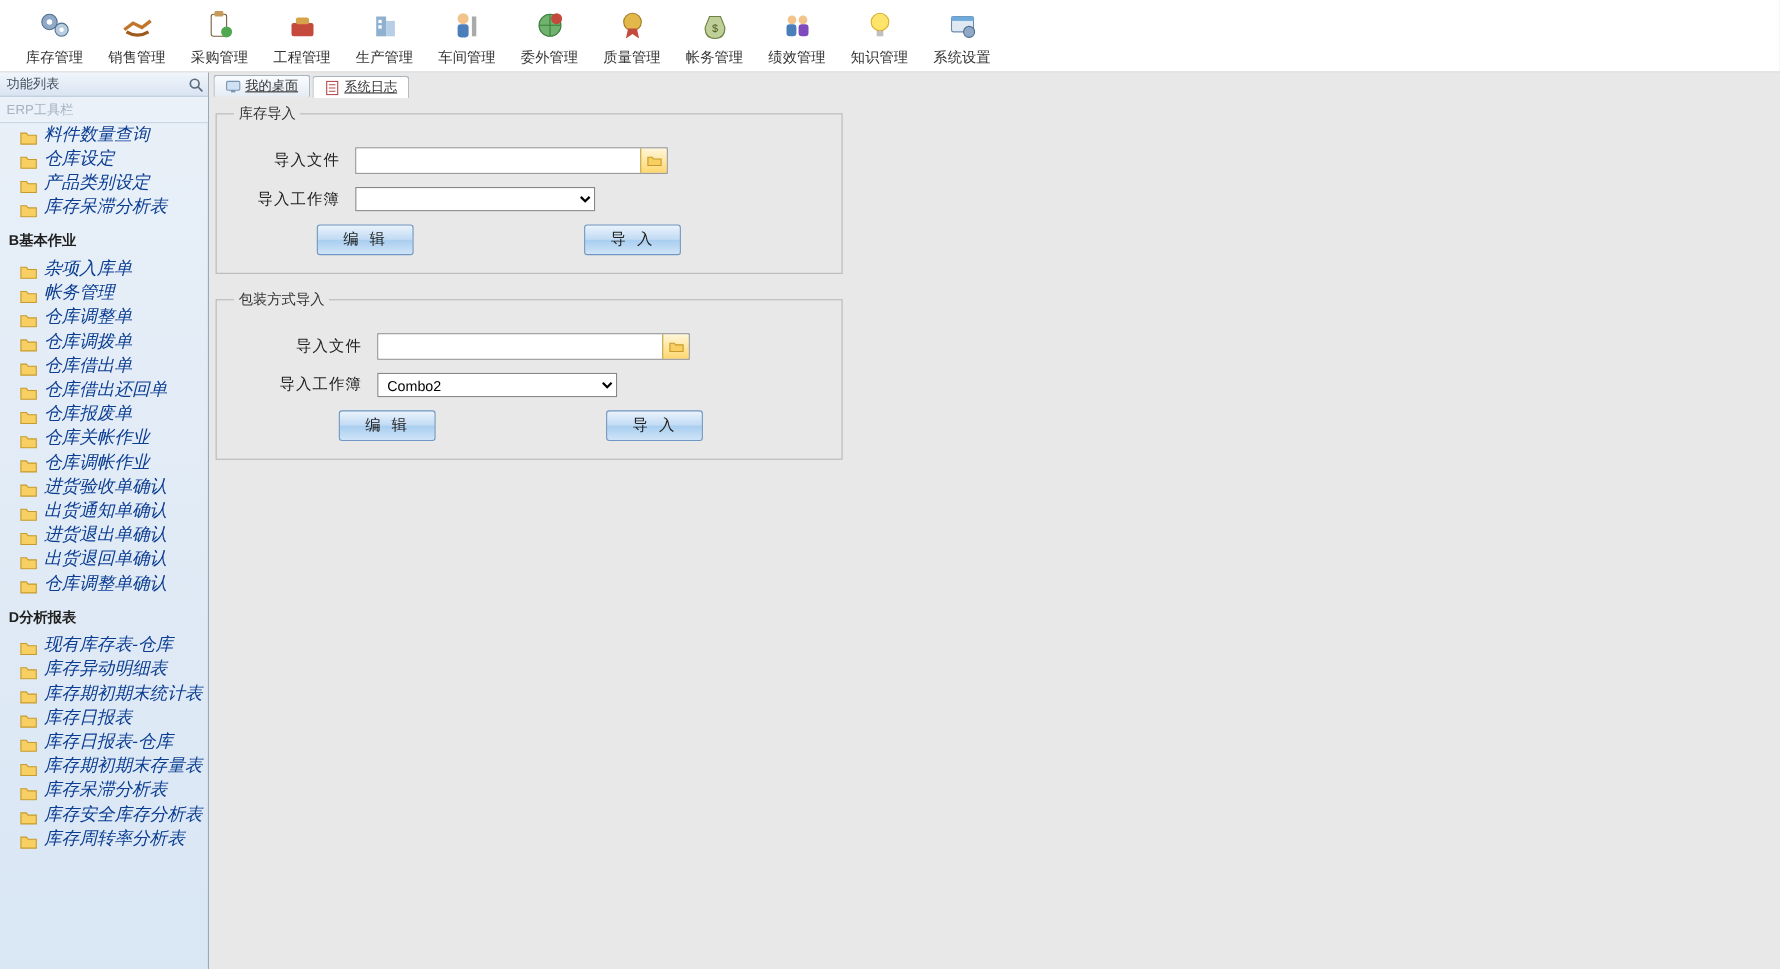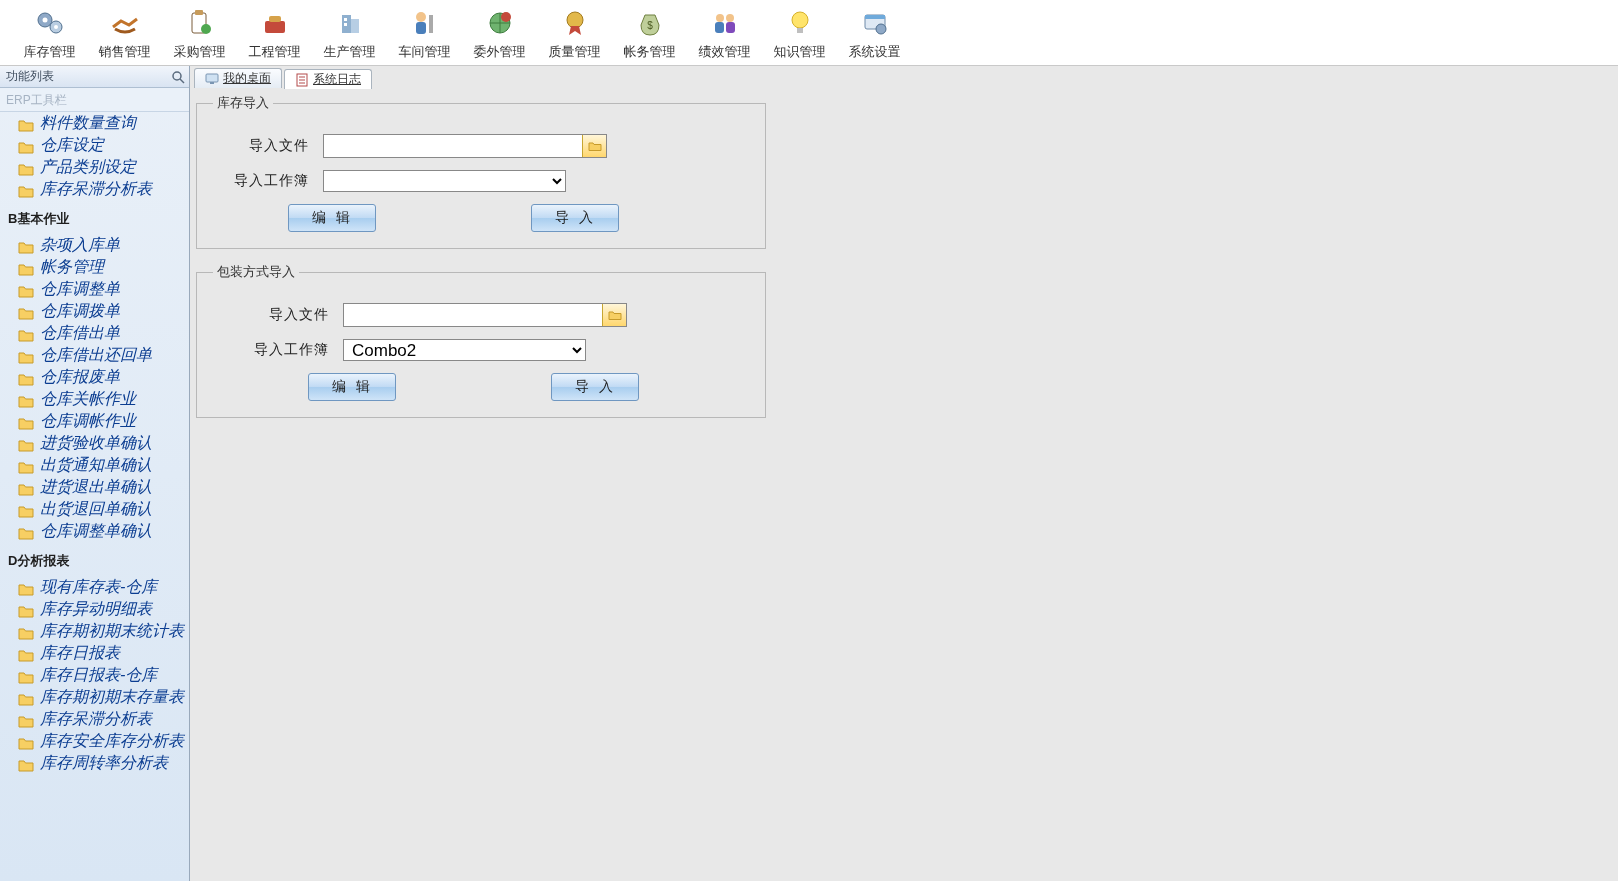--- a/index.html
+++ b/index.html
@@ -182,25 +182,25 @@
       letter-spacing: 1px;
     }
     .combo-sm {
       width: 90px;
       height: 22px;
       border: 1px solid #888;
       background: #fff;
       font-size: 13px;
     }
     .combo-lg {
-      width: 243px;
+      width: 218px;
       height: 22px;
       border: 1px solid #888;
       background: #fff;
-      font-size: 17px;
+      font-size: 13px;
       padding: 0 4px;
     }
     .file-wrap {
       display: flex;
       border: 1px solid #888;
       height: 24px;
     }
     .file-input {
       width: 258px;
       border: none;

